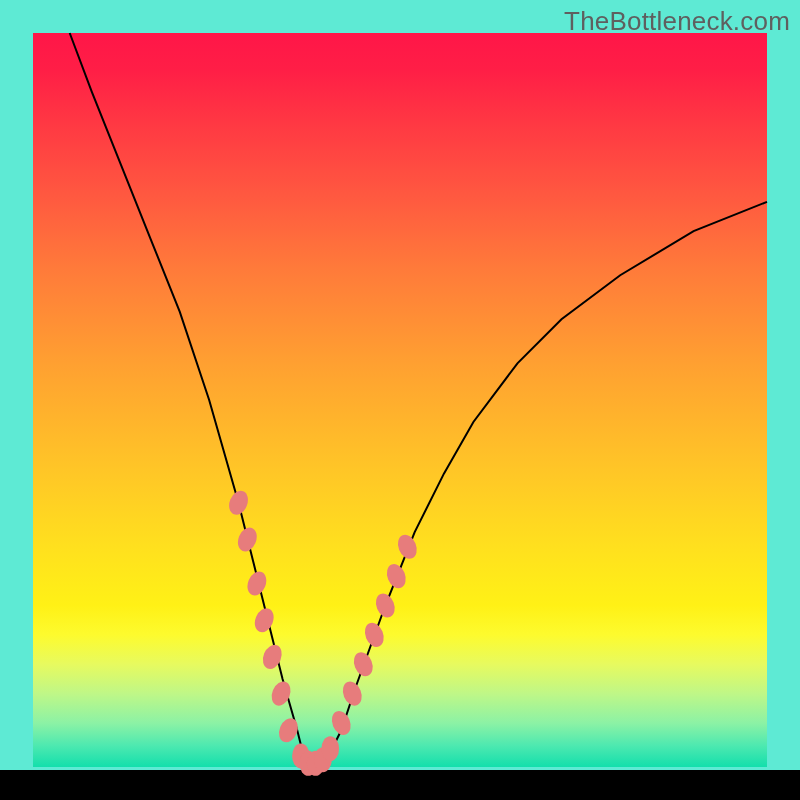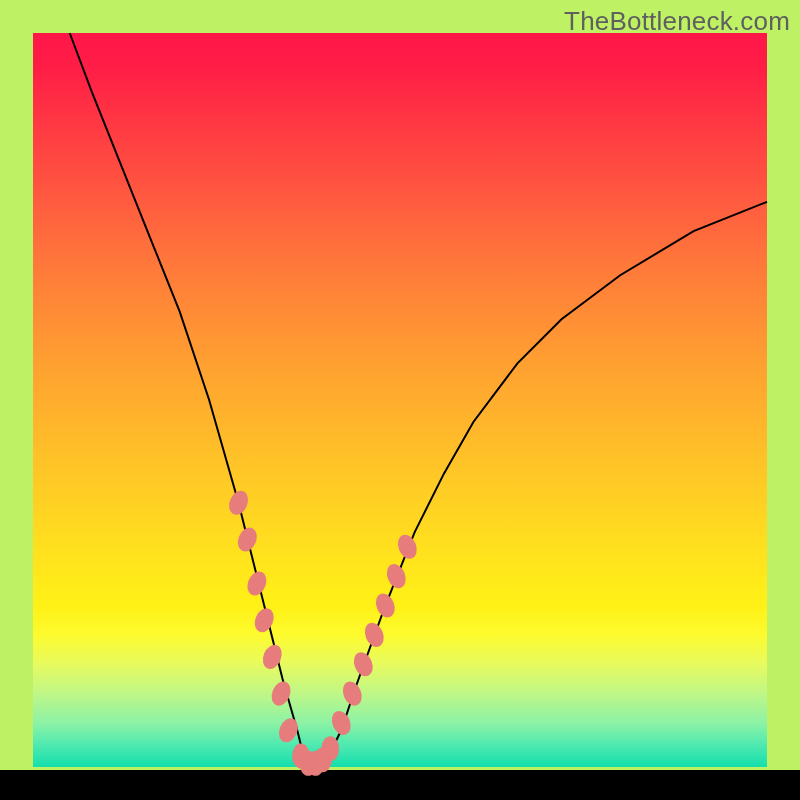--- a/index.html
+++ b/index.html
@@ -10,21 +10,21 @@
     background: #000;
     font-family: Arial, Helvetica, sans-serif;
     overflow: hidden;
   }
   .frame {
     position: absolute;
     left: 0;
     top: 0;
     width: 800px;
     height: 770px;
-    background: #bef264;
+    background: #5eead4;
   }
   .plot {
     position: absolute;
     left: 33px;
     top: 33px;
     width: 734px;
     height: 734px;
     background: linear-gradient(to bottom,
       #ff1648 0%,
       #ff1e46 5%,

